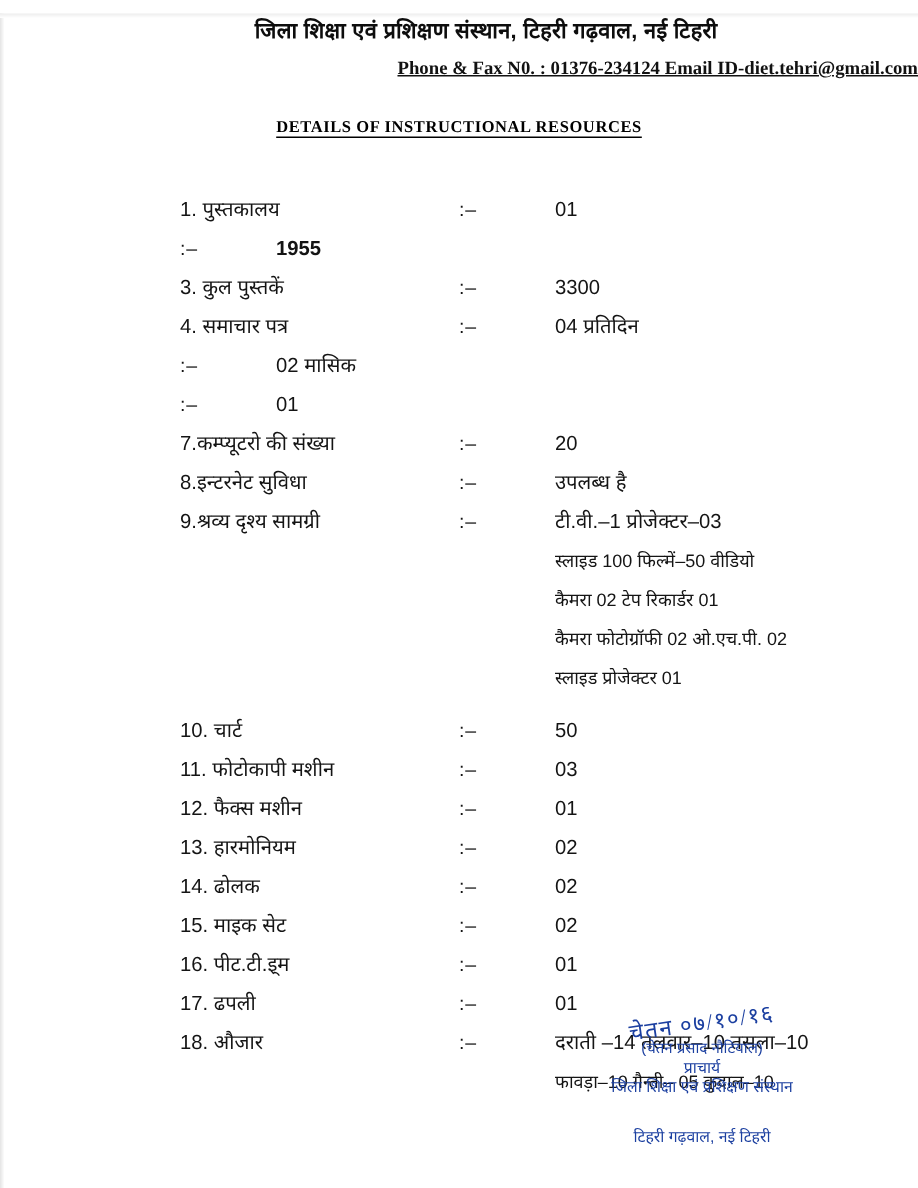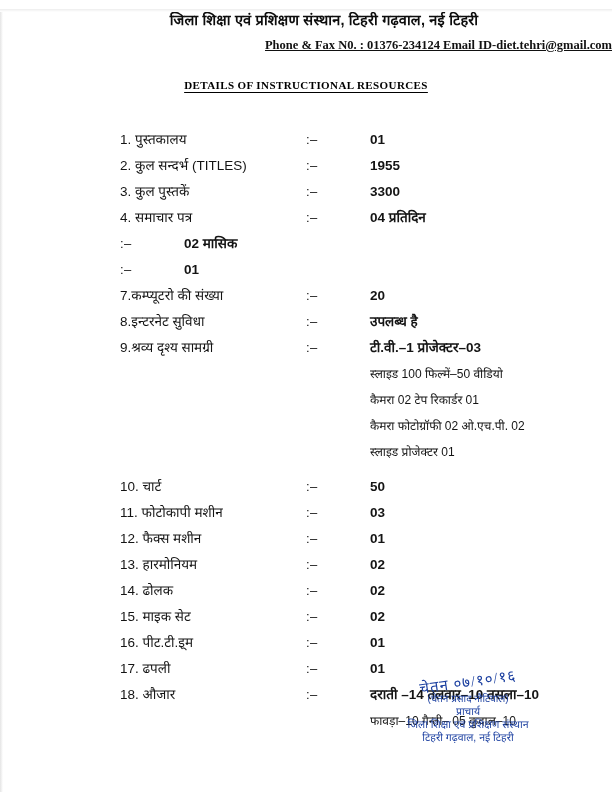--- a/index.html
+++ b/index.html
@@ -81,21 +81,20 @@
     width: 64px;
     flex: 0 0 64px;
     line-height: 26px;
     font-size: 13px;
     letter-spacing: 0.5px;
   }
   .cell-value {
     flex: 1 1 auto;
     line-height: 26px;
     white-space: nowrap;
-    font-weight: bold;
   }
   .cell-value.bold {
     font-weight: bold;
   }
   .sub-row {
     display: flex;
     min-height: 26px;
     font-family: "Liberation Sans", sans-serif;
     font-size: 12px;
     color: #141414;
@@ -135,20 +134,21 @@
     font-size: 10.5px;
     line-height: 13px;
   }
   .sig-office {
     font-size: 10.5px;
     line-height: 13px;
   }
   .sig-place {
     font-size: 10.5px;
     line-height: 13px;
+    margin-top: 20px;
   }
   .edge-shadow-left {
     position: absolute;
     left: 0;
     top: 0;
     width: 3px;
     height: 792px;
     background: linear-gradient(to right, #e4e4e4, #ffffff);
   }
   .edge-shadow-top {
@@ -180,21 +180,20 @@
 
   <div class="table-wrap">
 
     <div class="row">
       <div class="cell-label">1. पुस्तकालय</div>
       <div class="cell-sep">:–</div>
       <div class="cell-value">01</div>
     </div>
 
     <div class="row">
-      <div class="cell-label">2. कुल सन्दर्भ  (TITLES)</div>
       <div class="cell-sep">:–</div>
       <div class="cell-value bold">1955</div>
     </div>
 
     <div class="row">
       <div class="cell-label">3. कुल पुस्तकें</div>
       <div class="cell-sep">:–</div>
       <div class="cell-value">3300</div>
     </div>
 

